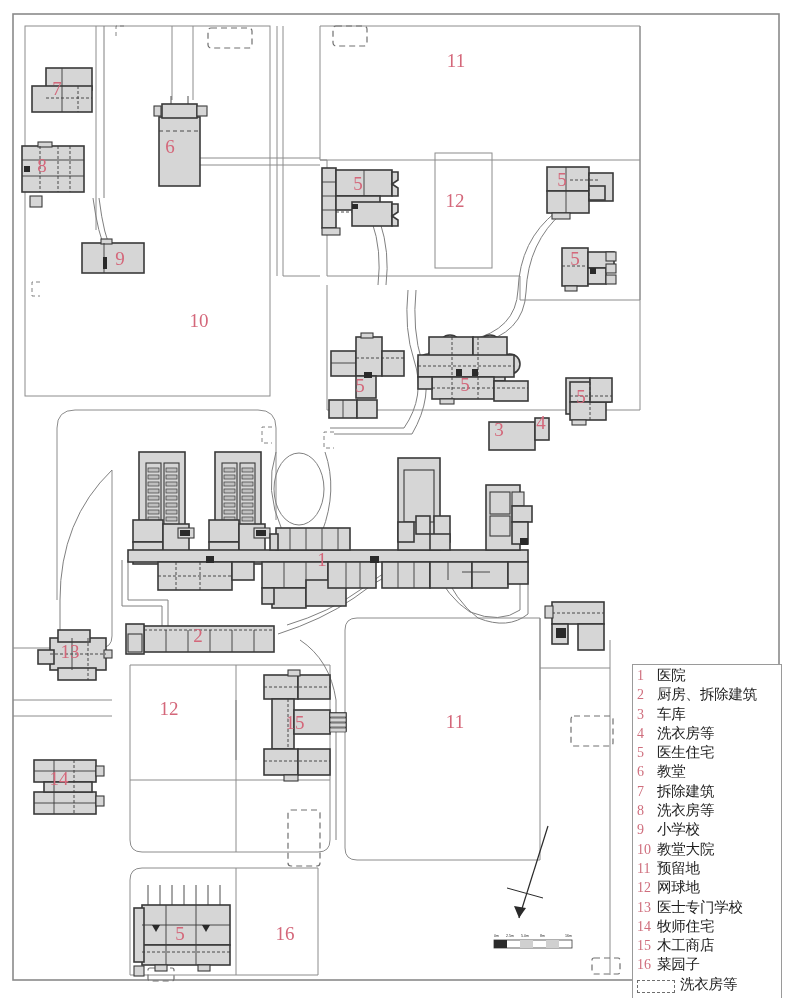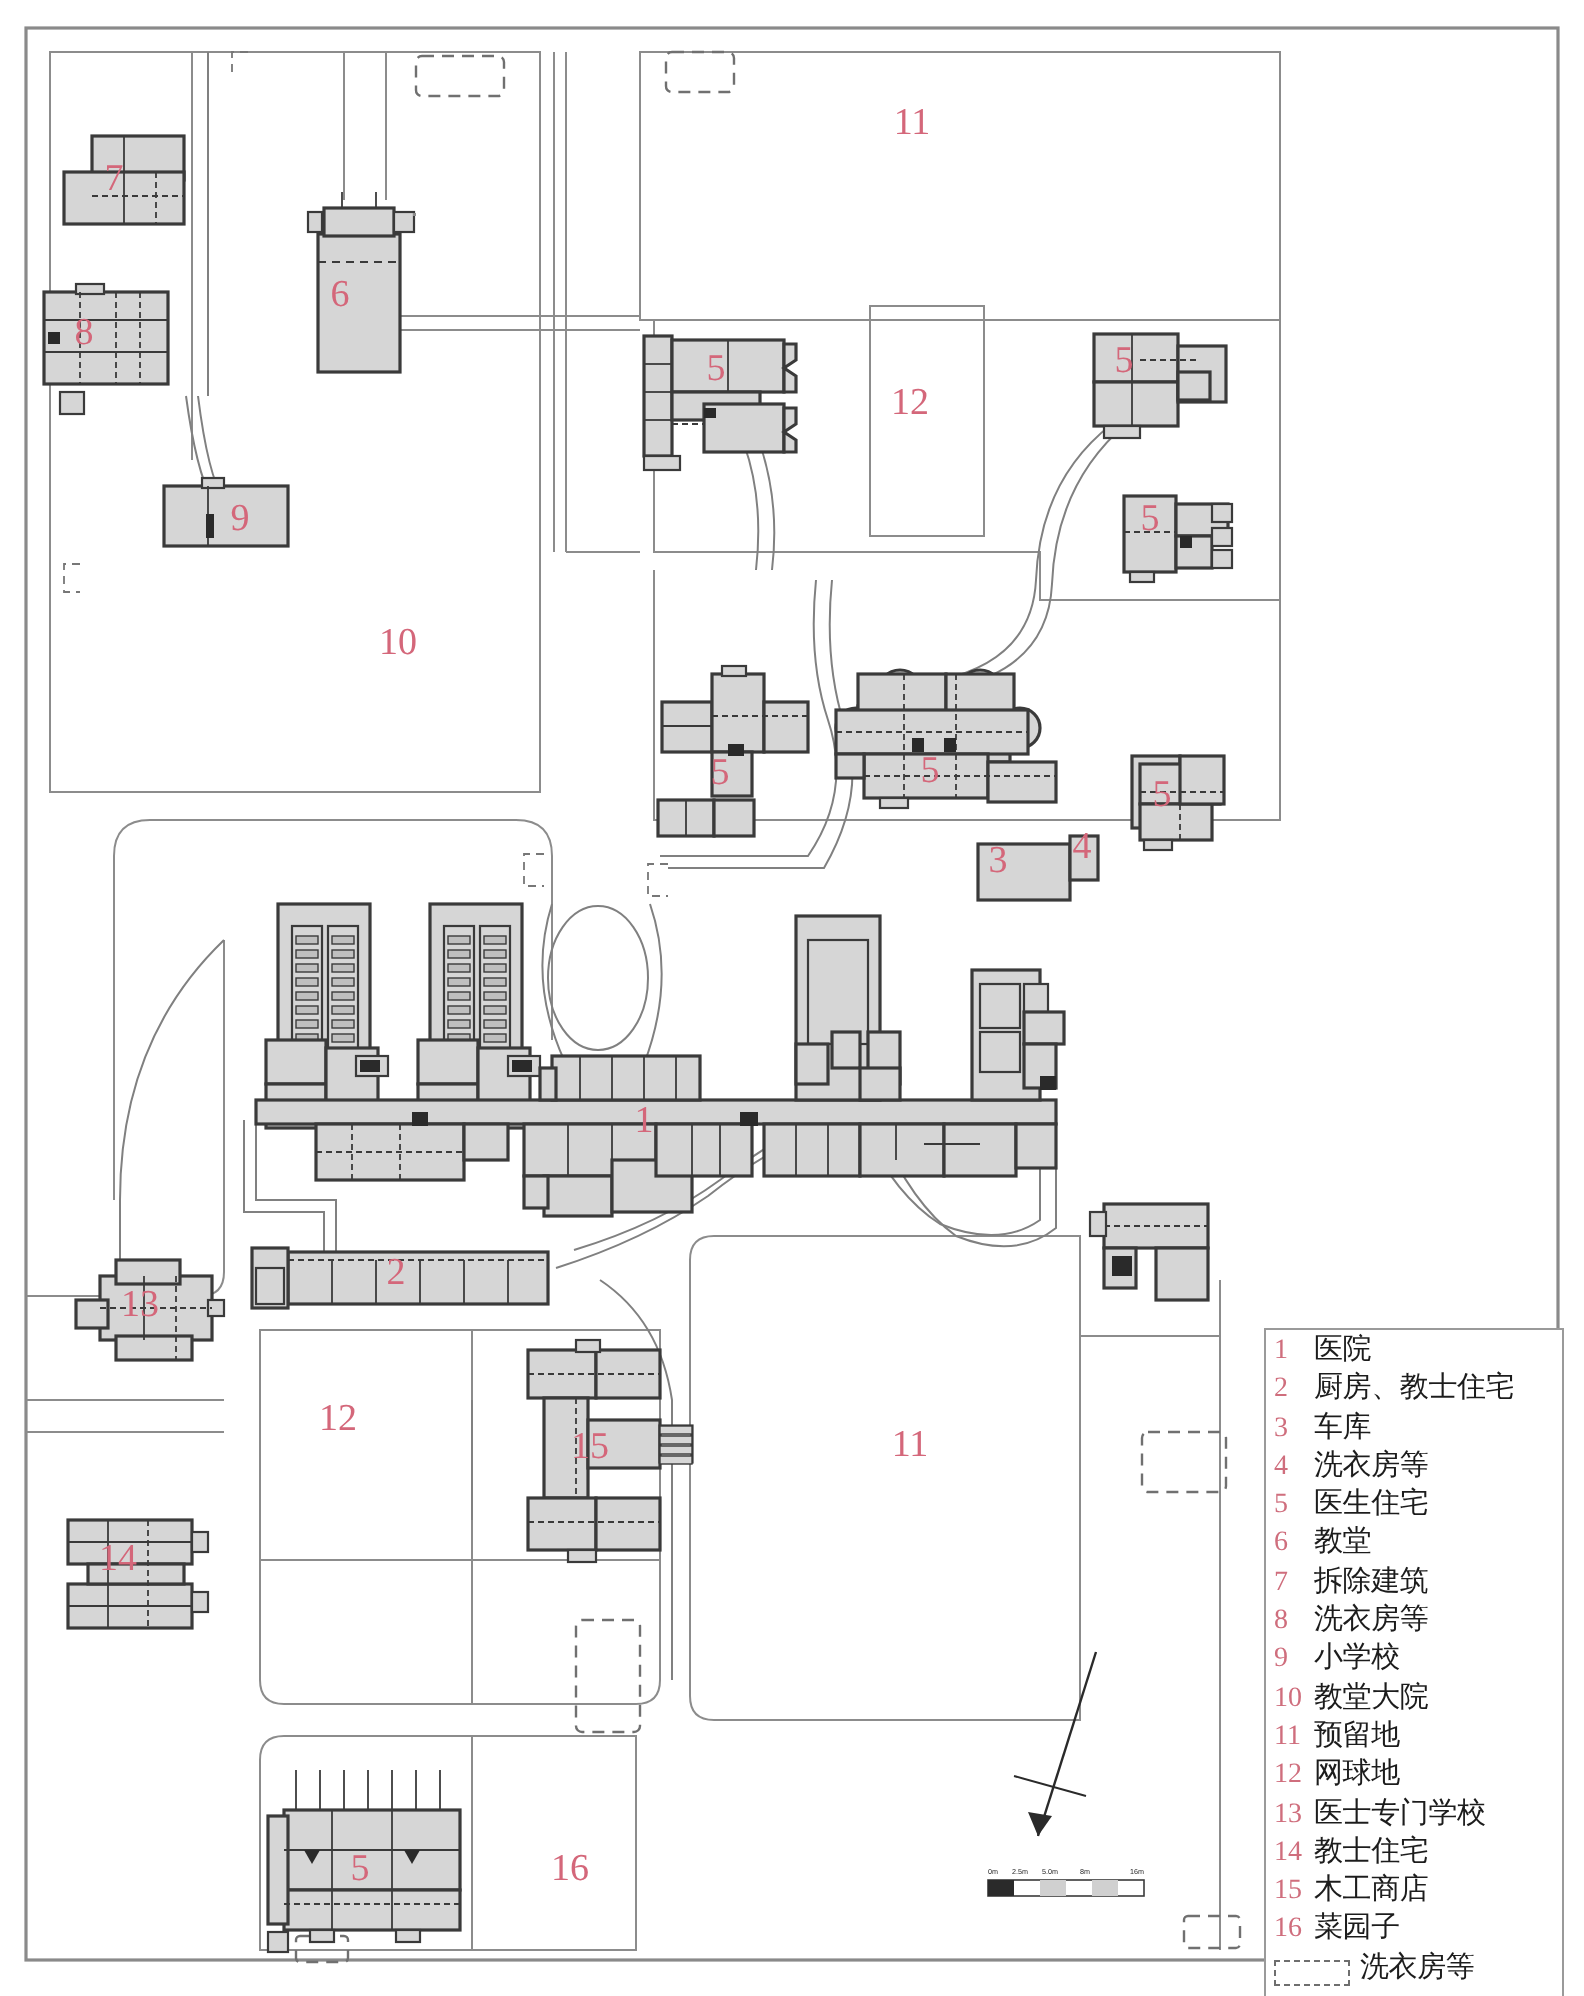--- a/index.html
+++ b/index.html
@@ -547,21 +547,21 @@
   </svg>
 
   <div class="legend">
     <div id="legend-rows">
         <div class="legend-row">
           <span class="legend-num">1</span>
           <span class="legend-label">医院</span>
         </div>
         <div class="legend-row">
           <span class="legend-num">2</span>
-          <span class="legend-label">厨房、教士住宅</span>
+          <span class="legend-label">厨房、拆除建筑</span>
         </div>
         <div class="legend-row">
           <span class="legend-num">3</span>
           <span class="legend-label">车库</span>
         </div>
         <div class="legend-row">
           <span class="legend-num">4</span>
           <span class="legend-label">洗衣房等</span>
         </div>
         <div class="legend-row">
@@ -595,21 +595,21 @@
         <div class="legend-row">
           <span class="legend-num">12</span>
           <span class="legend-label">网球地</span>
         </div>
         <div class="legend-row">
           <span class="legend-num">13</span>
           <span class="legend-label">医士专门学校</span>
         </div>
         <div class="legend-row">
           <span class="legend-num">14</span>
-          <span class="legend-label">教士住宅</span>
+          <span class="legend-label">牧师住宅</span>
         </div>
         <div class="legend-row">
           <span class="legend-num">15</span>
           <span class="legend-label">木工商店</span>
         </div>
         <div class="legend-row">
           <span class="legend-num">16</span>
           <span class="legend-label">菜园子</span>
         </div>
       </div>

